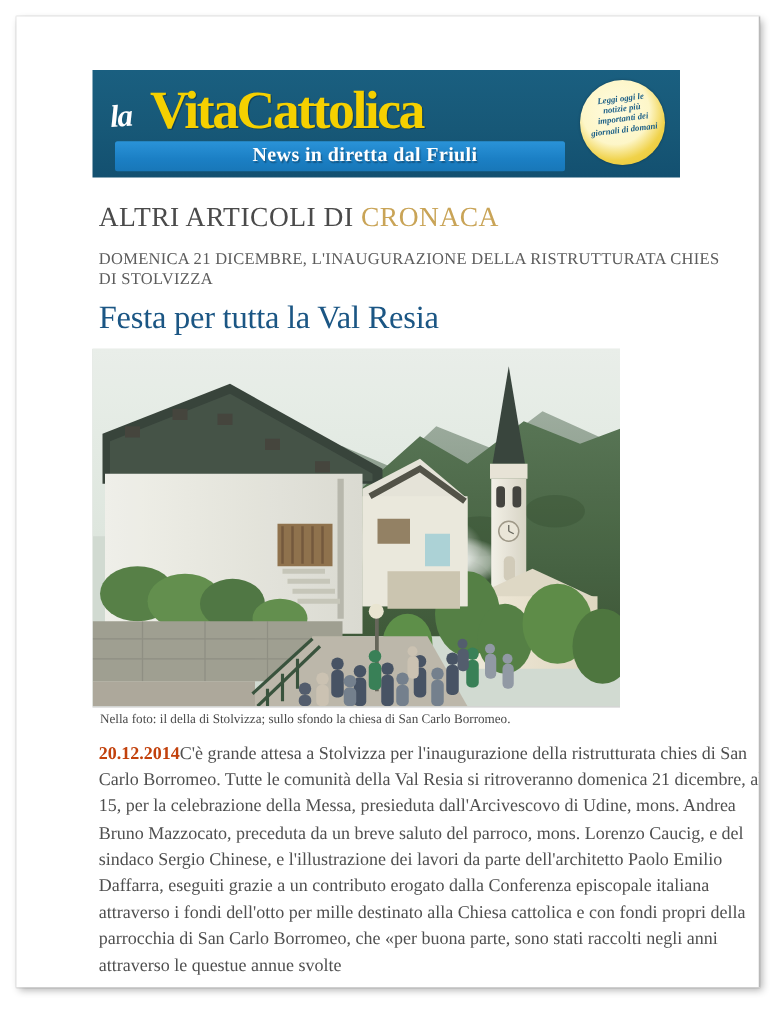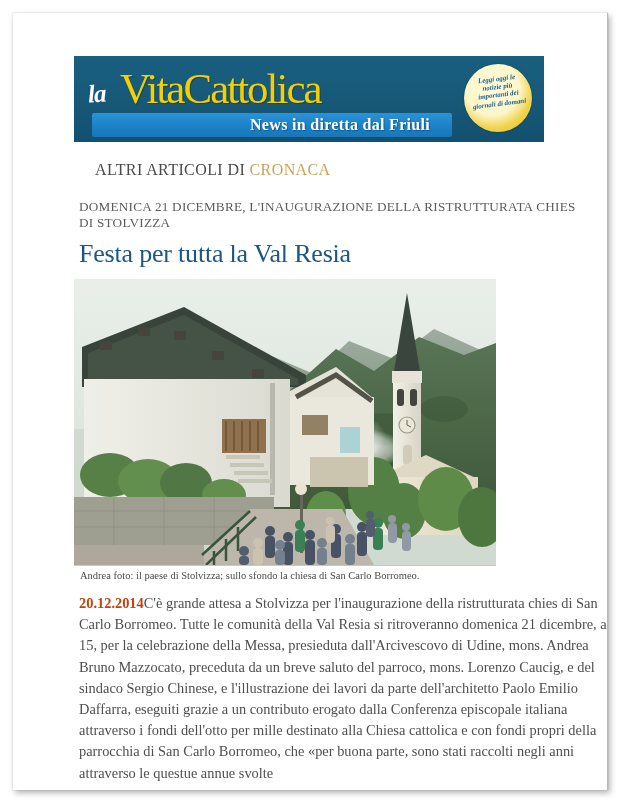--- a/index.html
+++ b/index.html
@@ -75,21 +75,21 @@
     font-size: 25px;
     color: #ffffff;
     position: absolute;
     left: 0px;
     top: 18px;
     letter-spacing: -1px;
     transform: rotate(-4deg);
   }
   .logo-vita {
     font-family: "Liberation Serif", serif;
-    font-weight: normal;
+    font-weight: bold;
     font-size: 43px;
     color: #f5d000;
     position: absolute;
     left: 32px;
     top: 2px;
     letter-spacing: -2.0px;
     text-shadow: 1px 1px 0 rgba(0,0,0,0.25);
   }
   .logo-it {
     font-family: "Liberation Serif", serif;
@@ -120,21 +120,20 @@
     width: 400px;
     height: 24px;
     line-height: 24px;
     text-align: center;
     font-family: "Liberation Serif", serif;
     font-weight: bold;
     font-size: 16px;
     color: #ffffff;
     letter-spacing: 0.3px;
     text-shadow: 1px 1px 1px rgba(0,0,0,0.30);
-    padding-left: 48px;
   }
   
   #promo-badge {
     position: absolute;
     right: 12px;
     top: 8px;
     width: 68px;
     height: 68px;
     border-radius: 50%;
     background: radial-gradient(circle at 42% 36%, #fffce0 0%, #fdf6c8 46%, #f0d24a 68%, #e8bf22 100%);
@@ -152,24 +151,24 @@
     font-size: 7px;
     line-height: 8.2px;
     color: #1c5f86;
     text-align: center;
     transform: rotate(-7deg);
   }
 
   
   #section-label {
     position: absolute;
-    left: 82px;
+    left: 66px;
     top: 148px;
     font-family: "Liberation Serif", serif;
-    font-size: 16px;
+    font-size: 22px;
     color: #4a4a4a;
     letter-spacing: 0.4px;
     white-space: nowrap;
   }
   #section-label .cat {
     color: #c9a457;
   }
 
   
   #kicker {
@@ -475,20 +474,20 @@
               <circle cx="318" cy="240" r="4"></circle>
                 <rect x="314" y="244" width="9" height="20" rx="4"></rect>
               <circle cx="332" cy="248" r="4"></circle>
                 <rect x="328" y="252" width="9" height="20" rx="4"></rect>
             </g>
           </g>
 
           <rect x="0" y="0" width="422" height="286" fill="#ffffff" opacity="0.05"></rect>
         </svg>
       </div>
-      <figcaption id="photo-caption">Andrea foto: il paese di Stolvizza; sullo sfondo la chiesa di San Carlo Borromeo.</figcaption>
+      <figcaption id="photo-caption">Nella foto: il della di Stolvizza; sullo sfondo la chiesa di San Carlo Borromeo.</figcaption>
     </figure>
 
     <div id="article-body"><span class="lead-date">20.12.2014</span><span>C'è grande attesa a Stolvizza per l'inaugurazione della ristrutturata chies di San Carlo Borromeo. Tutte le comunità della Val Resia si ritroveranno domenica 21 dicembre, alle 15, per la celebrazione della Messa, presieduta dall'Arcivescovo di Udine, mons. Andrea Bruno Mazzocato, preceduta da un breve saluto del parroco, mons. Lorenzo Caucig, e del sindaco Sergio Chinese, e l'illustrazione dei lavori da parte dell'architetto Paolo Emilio Daffarra, eseguiti grazie a un contributo erogato dalla Conferenza episcopale italiana attraverso i fondi dell'otto per mille destinato alla Chiesa cattolica e con fondi propri della parrocchia di San Carlo Borromeo, che «per buona parte, sono stati raccolti negli anni attraverso le questue annue svolte</span></div>
 
   </div>
   <div id="page-right-rule"></div>
 </div>
 
 </body></html>

